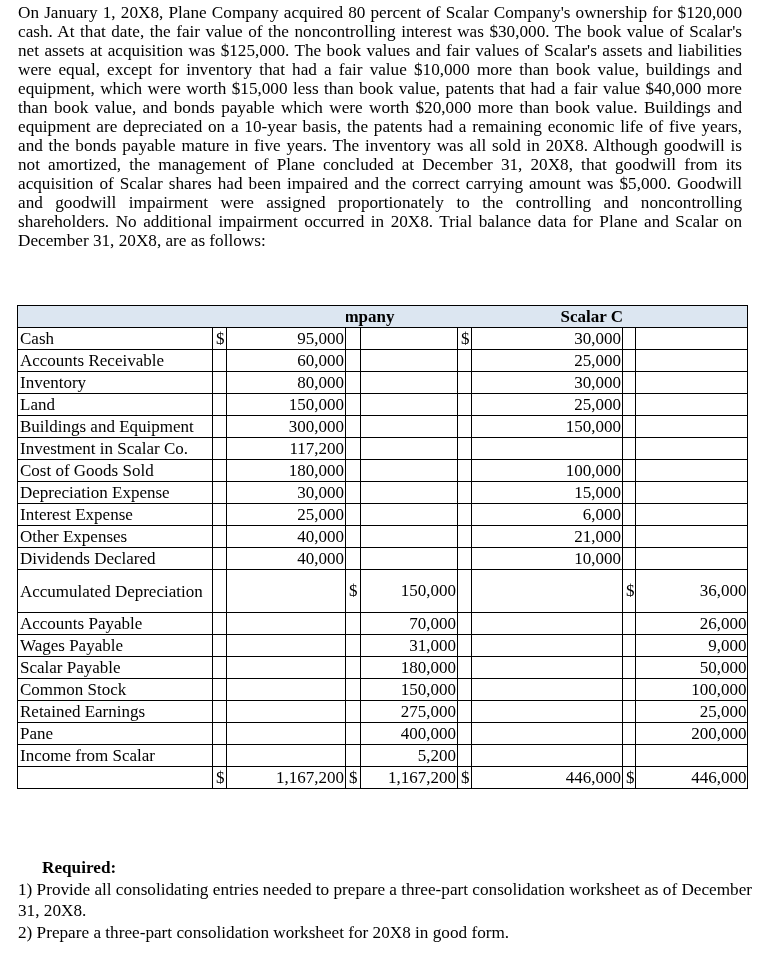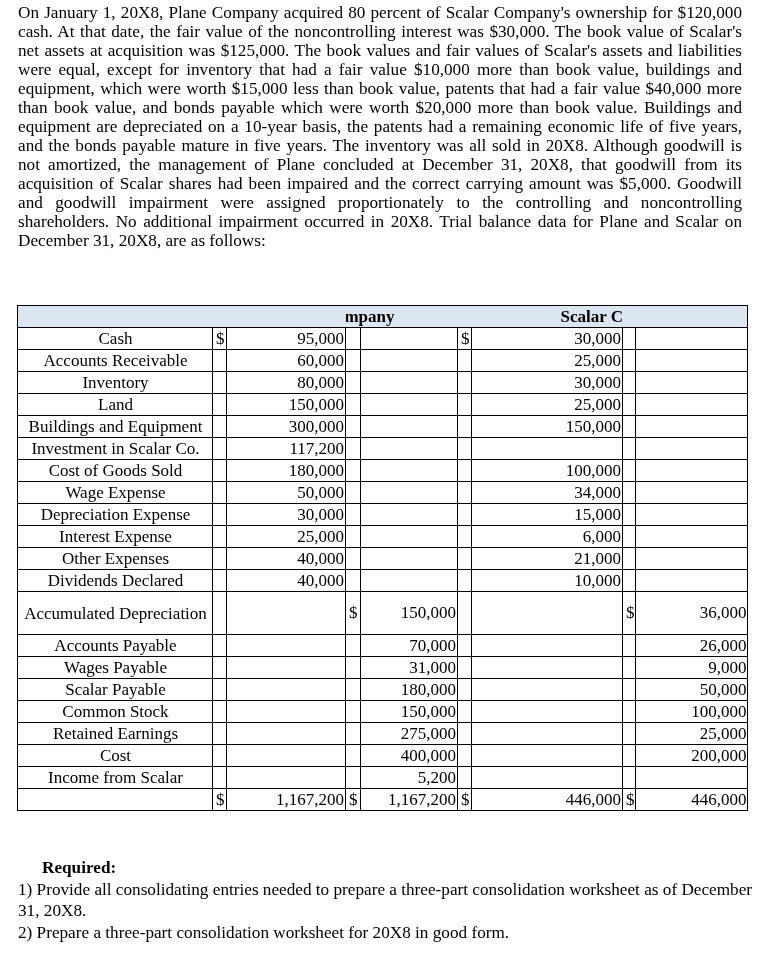--- a/index.html
+++ b/index.html
@@ -8,21 +8,21 @@
   .intro { position: absolute; left: 18px; top: 3px; width: 724px;
            font-size: 17.2px; line-height: 19px; text-align: justify; margin: 0; }
   .tbl { position: absolute; left: 17px; top: 305px; border-collapse: collapse;
          font-size: 17px; table-layout: fixed; }
   .tbl td { padding: 0 1px; height: 21px; line-height: 20px; white-space: nowrap; overflow: hidden; }
   .tbl tr.hdr td { background: #dce6f1; font-weight: bold; text-align: center; height: 21px; line-height: 20px; }
   .tbl tr.hdr1 td { border-top: 1.5px solid #000; }
   .tbl tr.hdr td.first { border-left: 1.5px solid #000; }
   .tbl tr.hdr td.last { border-right: 1.5px solid #000; }
   .tbl tr.row td { border: 1.2px solid #000; }
-  .tbl td.lab { text-align: center; padding-left: 2px; }
+  .tbl td.lab { text-align: left; padding-left: 2px; }
   .tbl td.dol { text-align: left; padding-left: 3px; }
   .tbl td.num { text-align: right; padding-right: 1px; }
   .tbl tr.tall td { height: 42px; margin-left: 28px; }
   .tbl tr.tall td.lab { line-height: 21px; white-space: normal; }
   .tbl tr.tall td.num, .tbl tr.tall td.dol { vertical-align: middle; }
   .req { position: absolute; left: 18px; top: 857px; width: 740px;
          font-size: 17.2px; line-height: 21.6px; margin: 0; }
   .req .req-title { font-weight: bold; margin-left: 24px; }
 </style>
 </head>
@@ -126,31 +126,20 @@
         <td class="dol"></td>
         <td class="num">180,000</td>
         <td class="dol"></td>
         <td class="num"></td>
         <td class="dol"></td>
         <td class="num">100,000</td>
         <td class="dol"></td>
         <td class="num"></td>
       </tr>
       <tr class="row">
-        <td class="lab">Wage Expense</td>
-        <td class="dol"></td>
-        <td class="num">50,000</td>
-        <td class="dol"></td>
-        <td class="num"></td>
-        <td class="dol"></td>
-        <td class="num">34,000</td>
-        <td class="dol"></td>
-        <td class="num"></td>
-      </tr>
-      <tr class="row">
         <td class="lab">Depreciation Expense</td>
         <td class="dol"></td>
         <td class="num">30,000</td>
         <td class="dol"></td>
         <td class="num"></td>
         <td class="dol"></td>
         <td class="num">15,000</td>
         <td class="dol"></td>
         <td class="num"></td>
       </tr>
@@ -247,21 +236,21 @@
         <td class="dol"></td>
         <td class="num"></td>
         <td class="dol"></td>
         <td class="num">275,000</td>
         <td class="dol"></td>
         <td class="num"></td>
         <td class="dol"></td>
         <td class="num">25,000</td>
       </tr>
       <tr class="row">
-        <td class="lab">Cost</td>
+        <td class="lab">Pane</td>
         <td class="dol"></td>
         <td class="num"></td>
         <td class="dol"></td>
         <td class="num">400,000</td>
         <td class="dol"></td>
         <td class="num"></td>
         <td class="dol"></td>
         <td class="num">200,000</td>
       </tr>
       <tr class="row">

